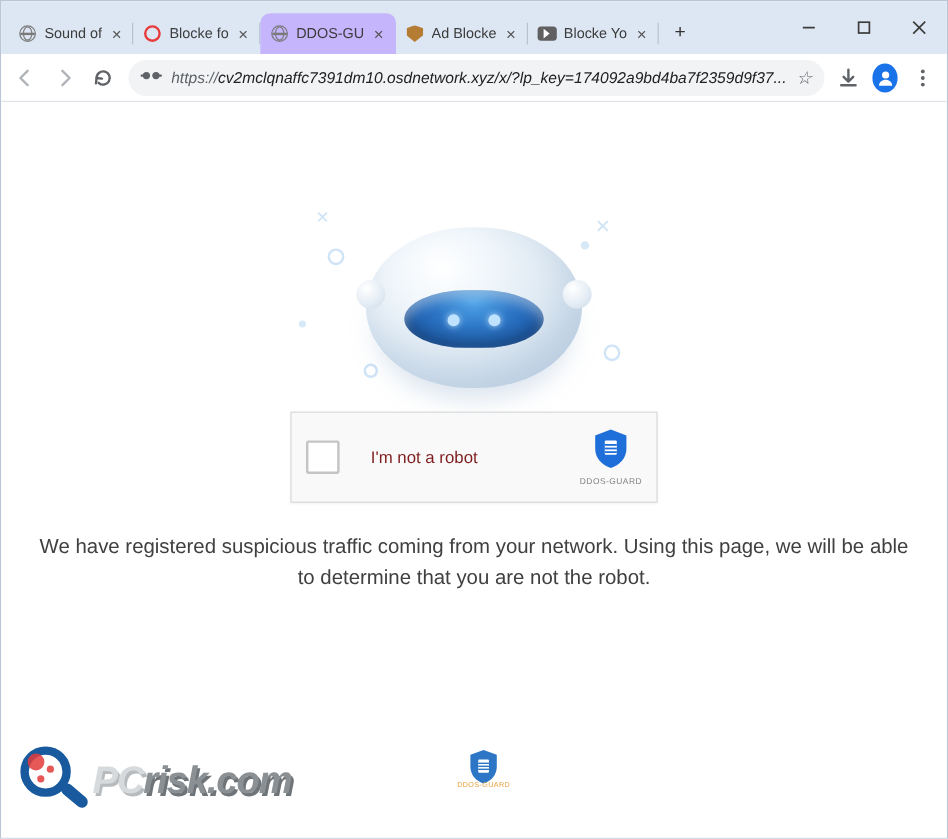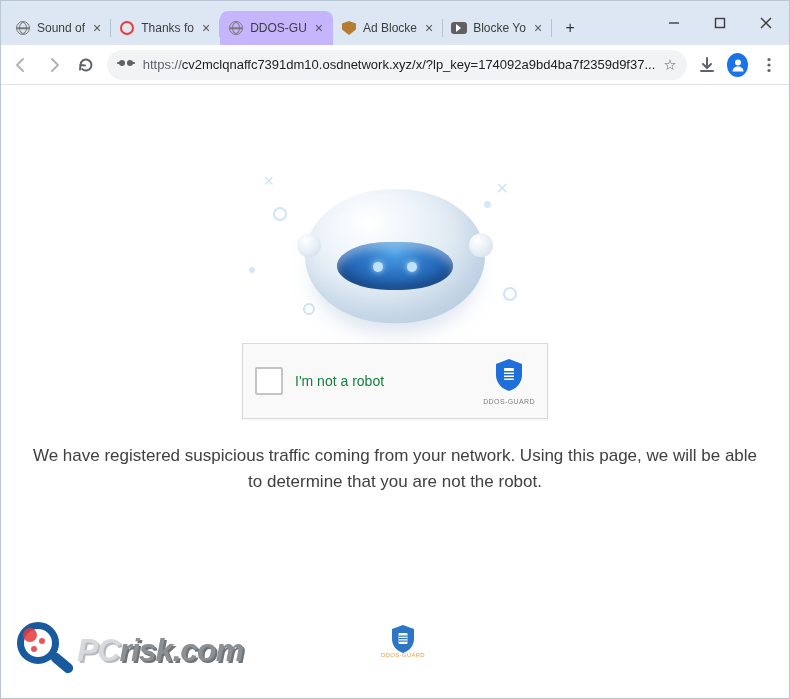--- a/index.html
+++ b/index.html
@@ -27,21 +27,21 @@
     .newtab { width: 28px; height: 28px; display: flex; align-items: center; justify-content: center; font-size: 16px; color: #333; margin-left: 4px; margin-bottom: 3px; cursor: pointer; }
 
     .winbtns { display: flex; align-items: center; height: 100%; }
     .winbtn { width: 46px; height: 34px; display: flex; align-items: center; justify-content: center; color: #3c3c3c; }
     .winbtn svg { display: block; }
 
     
     .toolbar { height: 40px; background: #ffffff; display: flex; align-items: center; gap: 8px; padding: 0 8px; border-bottom: 1px solid #e0e4ea; }
     .navicon { width: 28px; height: 28px; display: flex; align-items: center; justify-content: center; color: #5f6368; border-radius: 50%; }
     .navicon.disabled { color: #b0b4b9; }
-    .omnibox { flex: 1; display: flex; align-items: center; height: 30px; background: #f1f3f4; border-radius: 15px; padding: 0 10px; gap: 8px; }
+    .omnibox { flex: 1; display: flex; align-items: center; height: 30px; background: #f1f3f4; border-radius: 15px; padding: 0 10px; gap: 8px; font-style: italic; }
     .omnibox .lock { color: #5f6368; font-size: 12px; }
     .omnibox .url { flex: 1; font-size: 13px; color: #202124; white-space: nowrap; overflow: hidden; }
     .omnibox .url .dim { color: #5f6368; }
     .omnibox .star { color: #5f6368; font-size: 15px; }
     .avatar { width: 24px; height: 24px; border-radius: 50%; background: #1a73e8; display: flex; align-items: center; justify-content: center; }
     .avatar svg { fill: #fff; }
 
     
     .viewport { flex: 1; position: relative; background: #fff; }
 
@@ -70,21 +70,21 @@
 
     .captcha-card {
       position: absolute; top: 258px; left: 50%; transform: translateX(-50%);
       width: 306px; height: 76px;
       background: #f9f9f9; border: 1px solid #d9d9d9;
       display: flex; align-items: center;
       padding: 0 12px; gap: 12px;
       box-shadow: 0 1px 2px rgba(0,0,0,.05);
     }
     .captcha-check { width: 28px; height: 28px; border: 2px solid #c4c4c4; background: #fff; border-radius: 2px; cursor: pointer; }
-    .captcha-text { flex: 1; font-size: 14px; color: #15803d; }
+    .captcha-text { flex: 1; font-size: 14px; color: #7f1d1d; margin-left: 14px; }
     .captcha-brand { display: flex; flex-direction: column; align-items: center; gap: 2px; }
     .captcha-brand .shield { color: #1e6fd9; }
     .captcha-brand .brandlabel { font-size: 7px; color: #808080; letter-spacing: .4px; }
 
     .notice {
       position: absolute; top: 358px; left: 24px; right: 24px;
       text-align: center; font-size: 17px; color: #404040; line-height: 1.5;
     }
 
     
@@ -125,21 +125,21 @@
             <span class="globe"></span>
           </span>
         <span class="tab-title">Sound of</span>
         <span class="tab-close">×</span>
       </div>
 
       <div class="tab">
         <span class="favicon">
             <span class="opera-ico"></span>
           </span>
-        <span class="tab-title">Thanks fo</span>
+        <span class="tab-title">Blocke fo</span>
         <span class="tab-close">×</span>
       </div>
 
       <div class="tab active">
         <span class="favicon">
             <span class="globe"></span>
           </span>
         <span class="tab-title">DDOS-GU</span>
         <span class="tab-close">×</span>
       </div>

